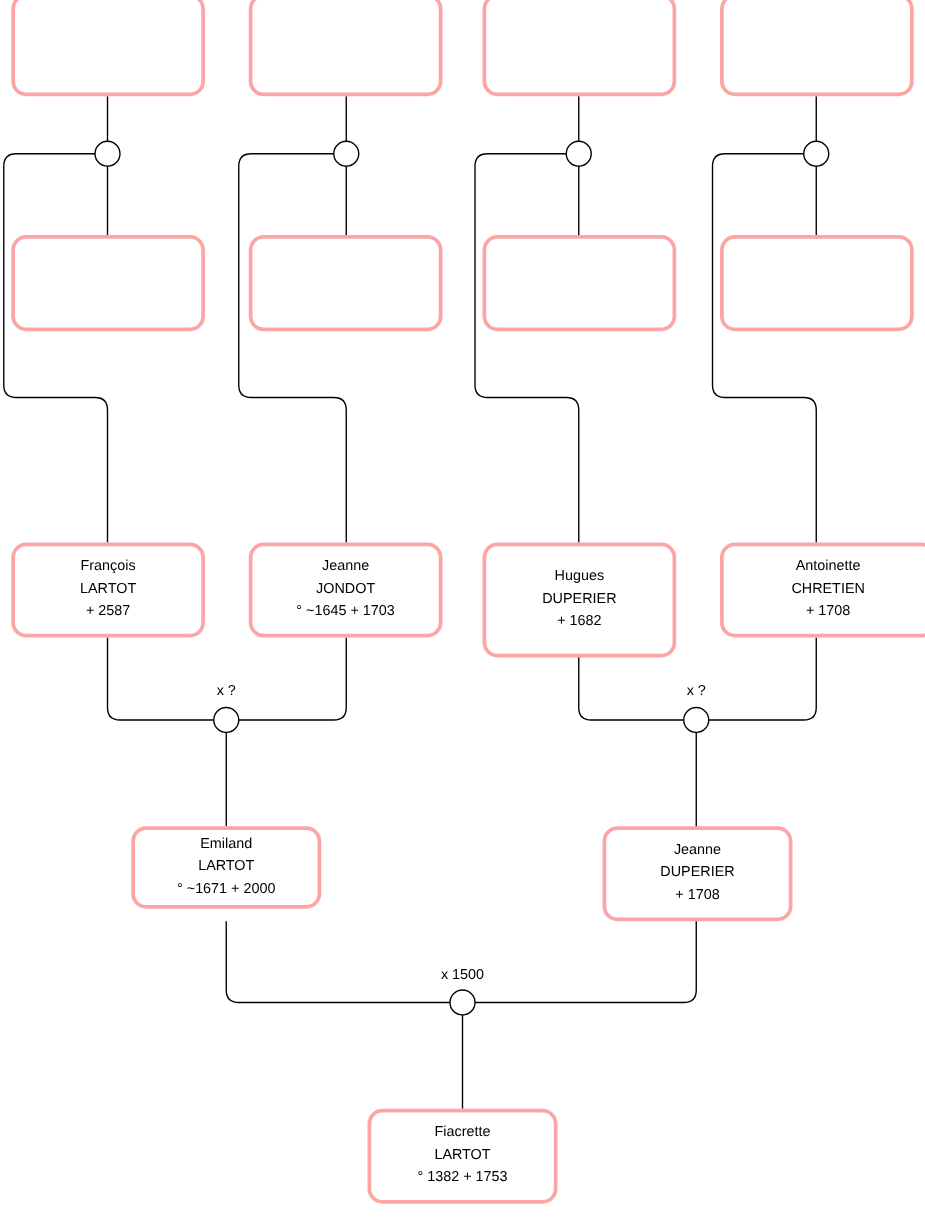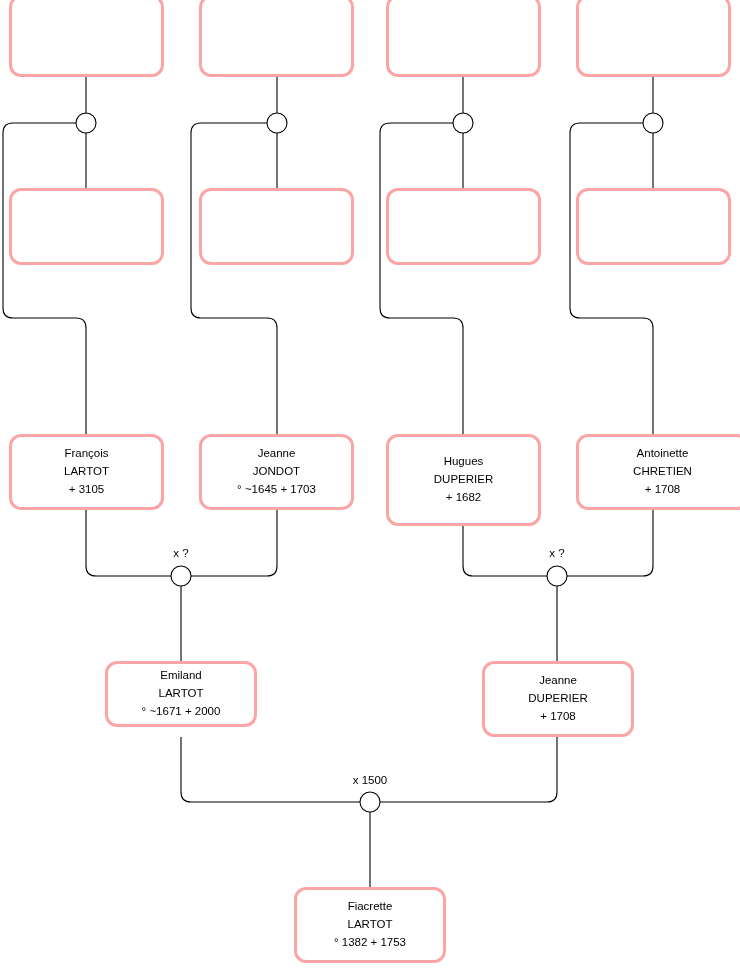--- a/index.html
+++ b/index.html
@@ -138,21 +138,21 @@
   </div>
   <div class="person-box" style="left:576px; top:188px; width:155px; height:77px;">
     <span class="line"></span>
     <span class="line"></span>
     <span class="line"></span>
   </div>
 
   <div class="person-box" style="left:9px; top:434px; width:155px; height:76px;">
     <span class="line">François</span>
     <span class="line">LARTOT</span>
-    <span class="line">+ 3105</span>
+    <span class="line">+ 2587</span>
   </div>
   <div class="person-box" style="left:199px; top:434px; width:155px; height:76px;">
     <span class="line">Jeanne</span>
     <span class="line">JONDOT</span>
     <span class="line">° ~1645 + 1703</span>
   </div>
   <div class="person-box" style="left:386px; top:434px; width:155px; height:92px;">
     <span class="line">Hugues</span>
     <span class="line">DUPERIER</span>
     <span class="line">+ 1682</span>

